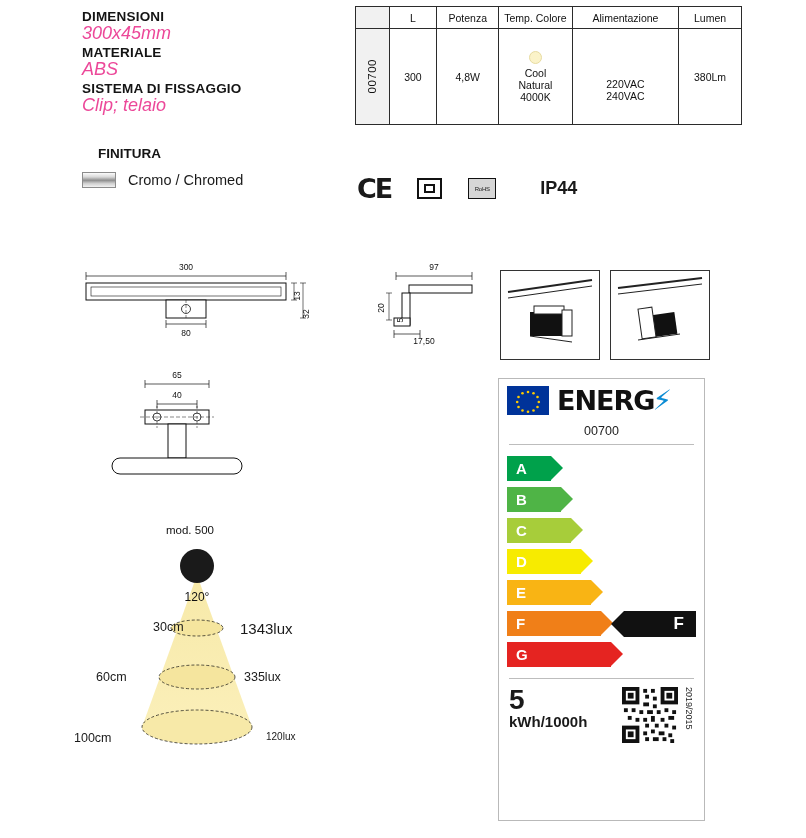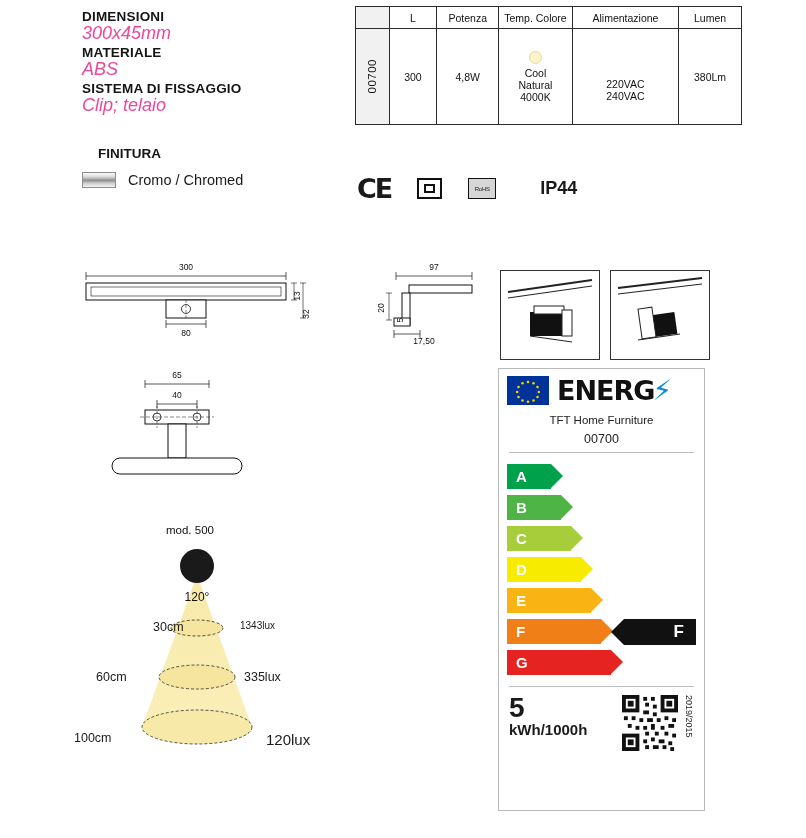--- a/index.html
+++ b/index.html
@@ -61,21 +61,21 @@
     width: 28px; height: 21px; border: 1px solid #111; background: #d6d6d6;
     font-size: 6px; display: flex; align-items: center; justify-content: center; letter-spacing: -.2px;
   }
   .ip { font-size: 18px; font-weight: bold; margin-left: 18px; }
 
   
   .draw { position: absolute; }
   .dim-txt { font-size: 8.5px; fill: #111; font-family: "Liberation Sans", sans-serif; }
 
   
-  .energy { position: absolute; left: 498px; top: 368px; width: 207px; height: 443px; border: 1px solid #b9b9b9; background: #fff; }
+  .energy { position: absolute; left: 498px; top: 378px; width: 207px; height: 443px; border: 1px solid #b9b9b9; background: #fff; }
   .e-head { display: flex; align-items: center; padding: 7px 8px 3px 8px; }
   .eu-flag {
     width: 42px; height: 29px; background: #003399; position: relative; flex: none;
   }
   .eu-flag .stars { position: absolute; inset: 0; }
   .energ {
     margin-left: 8px; font-family: "DejaVu Sans", sans-serif; font-weight: bold;
     font-size: 27px; letter-spacing: -1px; line-height: 1; color: #111;
   }
   .bolt { display: inline-block; color: #0b8cd4; font-size: 28px; line-height: 1; margin-left: -2px; }
@@ -281,21 +281,20 @@
               <circle cx="15.5" cy="24.5" r="1.3"></circle>
             <circle cx="11.5" cy="21" r="1.3"></circle>
               <circle cx="10.2" cy="16" r="1.3"></circle>
             <circle cx="11.5" cy="11" r="1.3"></circle>
               <circle cx="15.5" cy="7.2" r="1.3"></circle>
           </g>
         </svg>
       </div>
       <div class="energ"><span>ENERG</span><span class="bolt">⚡</span></div>
     </div>
-    <div class="e-brand">TFT Home Furniture</div>
     <div class="e-model">00700</div>
     <div class="e-rule"></div>
 
     <div class="bars">
       <div class="barrow">
         <div class="bar" style="width:44px; background:#00a14b; color:#00a14b;">
             <span style="color:#fff">A</span>
           </div>
       </div>
       <div class="barrow">
@@ -401,19 +400,19 @@
     <circle cx="137" cy="51" r="17" fill="#1a1a1a"></circle>
 
     <ellipse cx="137" cy="113" rx="26" ry="8" fill="#f5e59e" stroke="#111" stroke-width="0.7" stroke-dasharray="3,2"></ellipse>
     <ellipse cx="137" cy="162" rx="38" ry="12" fill="#f5e59e" stroke="#111" stroke-width="0.7" stroke-dasharray="3,2"></ellipse>
     <ellipse cx="137" cy="212" rx="55" ry="17" fill="#f7e9a8" stroke="#111" stroke-width="0.7" stroke-dasharray="3,2"></ellipse>
 
     <text x="137" y="86" text-anchor="middle" font-size="12" fill="#111" font-family="Liberation Sans, sans-serif">120°</text>
   </svg>
 
   <div class="lbl" style="position:absolute; left:111px; top:620px; font-size:12.5px;margin-left:42px;">30cm</div>
-  <div class="lbl" style="position:absolute; left:240px; top:620px; font-size:10px;">1343lux</div>
+  <div class="lbl" style="position:absolute; left:240px; top:620px; font-size:15px;">1343lux</div>
   <div class="lbl" style="position:absolute; left:96px; top:670px; font-size:12.5px;">60cm</div>
   <div class="lbl" style="position:absolute; left:244px; top:670px; font-size:12.5px;">335lux</div>
   <div class="lbl" style="position:absolute; left:74px; top:731px; font-size:12.5px;">100cm</div>
-  <div class="lbl" style="position:absolute; left:266px; top:731px; font-size:15px;">120lux</div>
+  <div class="lbl" style="position:absolute; left:266px; top:731px; font-size:10px;">120lux</div>
 
 </div>
 
 </body></html>

